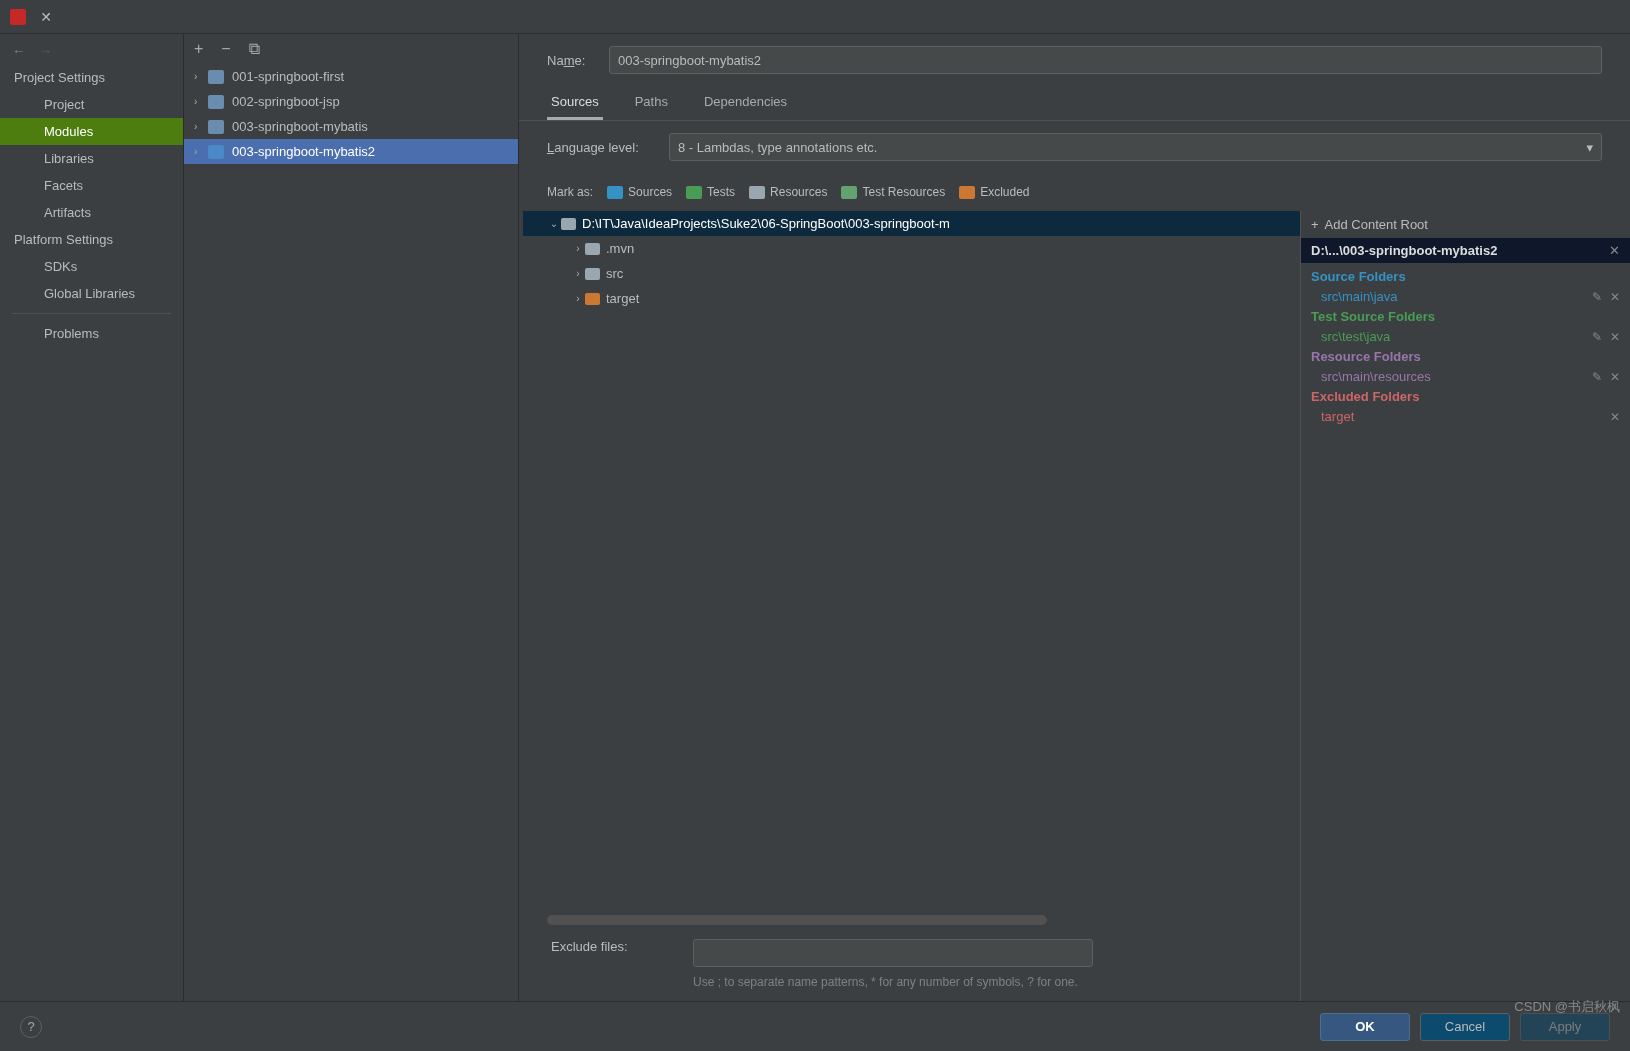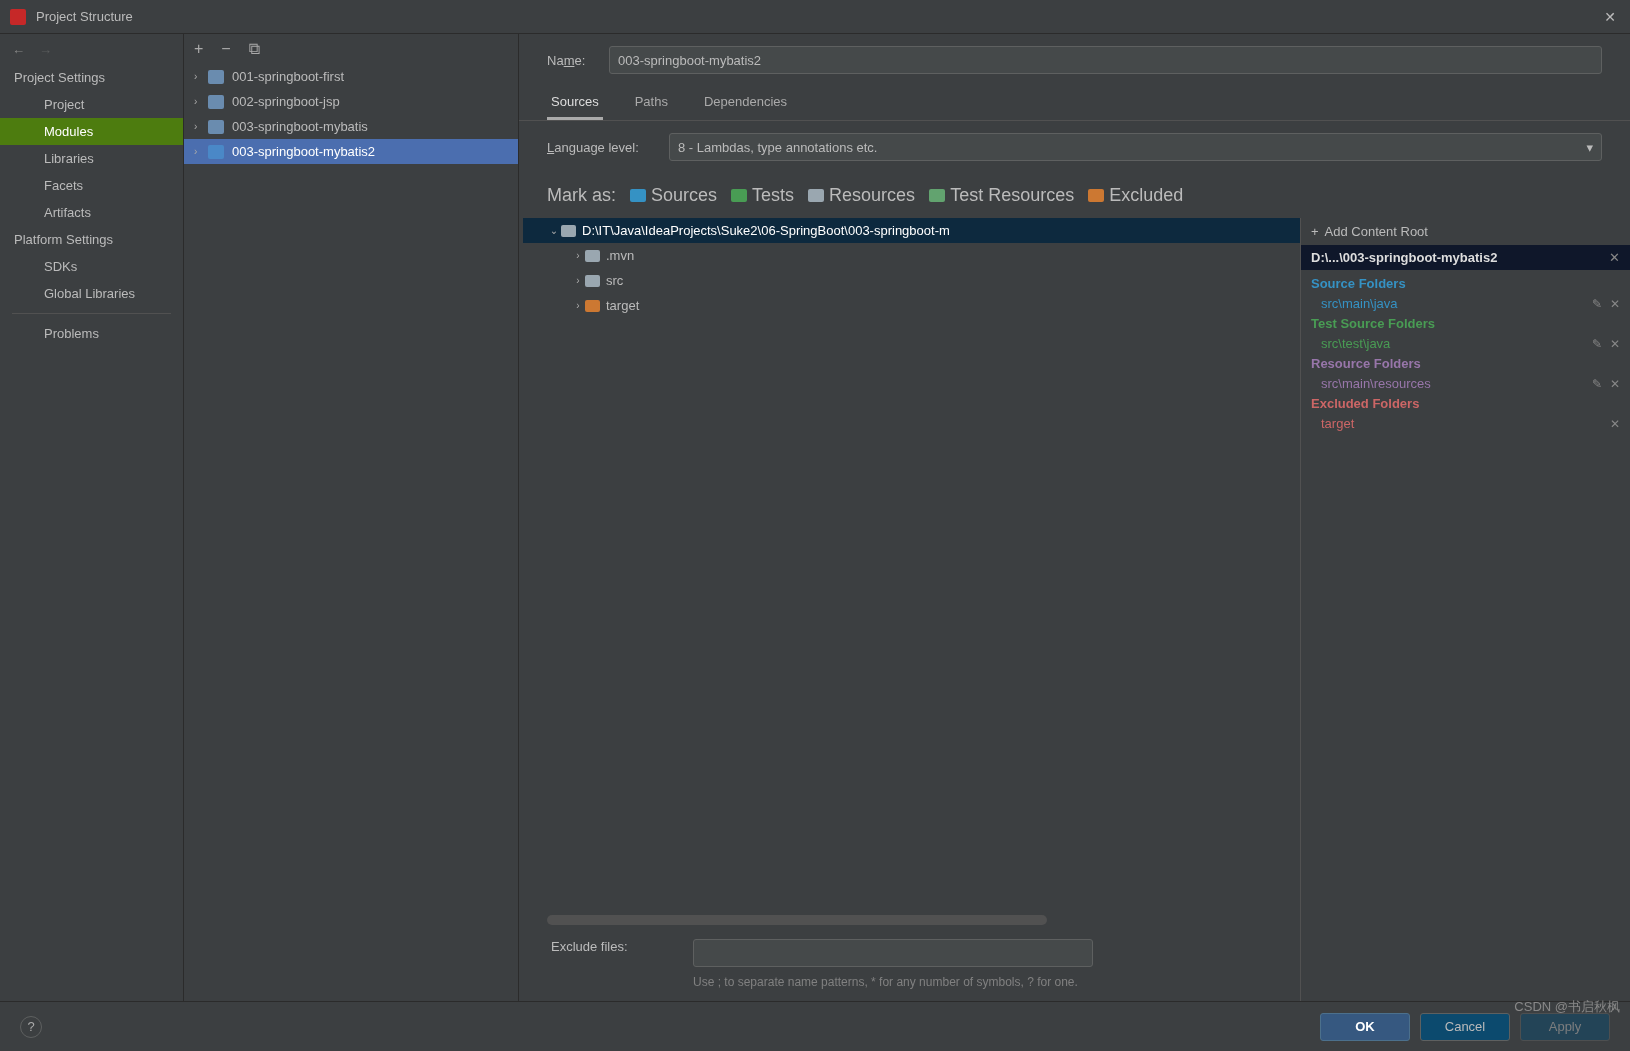--- a/index.html
+++ b/index.html
@@ -27,21 +27,21 @@
 .tree-item.selected { background: #4b6eaf; color: #fff; }
 .right { flex: 1; background: #3c3f41; display: flex; flex-direction: column; min-width: 0; }
 .row { display: flex; align-items: center; padding: 12px 28px; gap: 12px; }
 .label { color: #bbbbbb; min-width: 50px; }
 .label .u { text-decoration: underline; }
 input.text, .select { flex: 1; background: #45494a; border: 1px solid #5e6060; color: #bbbbbb; height: 28px; padding: 0 8px; border-radius: 3px; font-size: 13px; }
 .tabs { display: flex; border-bottom: 1px solid #515151; padding-left: 28px; gap: 28px; }
 .tab { padding: 8px 4px; color: #aaa; cursor: pointer; border-bottom: 3px solid transparent; }
 .tab.active { color: #ddd; border-bottom-color: #aaa; }
 .select { display: flex; align-items: center; justify-content: space-between; cursor: pointer; }
-.markrow { display: flex; align-items: center; padding: 12px 28px; gap: 14px; flex-wrap: wrap; font-size: 18px; }
+.markrow { display: flex; align-items: center; padding: 12px 28px; gap: 14px; flex-wrap: wrap; font-size: 12px; }
 .markitem { display: flex; align-items: center; gap: 5px; cursor: pointer; }
 .markitem .sw { width: 16px; height: 13px; border-radius: 2px; }
 .sw.blue { background: #3592c4; }
 .sw.green { background: #499c54; }
 .sw.gray { background: #9aa7b0; }
 .sw.teal { background: #62a36f; }
 .sw.orange { background: #cc7832; }
 .content { flex: 1; display: flex; min-height: 0; padding-left: 4px; }
 .filetree { flex: 1; min-width: 0; overflow: hidden; display:flex; flex-direction:column;}
 .filetree-inner{flex:1; overflow:hidden;}
@@ -74,21 +74,20 @@
 .btn { min-width: 90px; height: 28px; border: 1px solid #5e6060; background: #0c4a6e; color: #bbb; border-radius: 3px; cursor: pointer; font-size: 13px; }
 .btn.primary { background: #365880; border-color: #4c708c; color: #fff; font-weight: bold; }
 .btn.disabled { opacity: 0.5; cursor: default; }
 .watermark { position: absolute; right: 10px; bottom: 35px; color: #888; font-size: 13px; pointer-events: none; }
 </style>
 </head>
 <body>
 
 <div class="titlebar">
   <div class="icon"></div>
-  <div class="title">Project Structure</div>
   <div class="close">✕</div>
 </div>
 
 <div class="main">
   <div class="sidebar">
     <div class="navarrows">
       <span>←</span>
       <span style="opacity:.4">→</span>
     </div>
     <div class="section-header">Project Settings</div>

